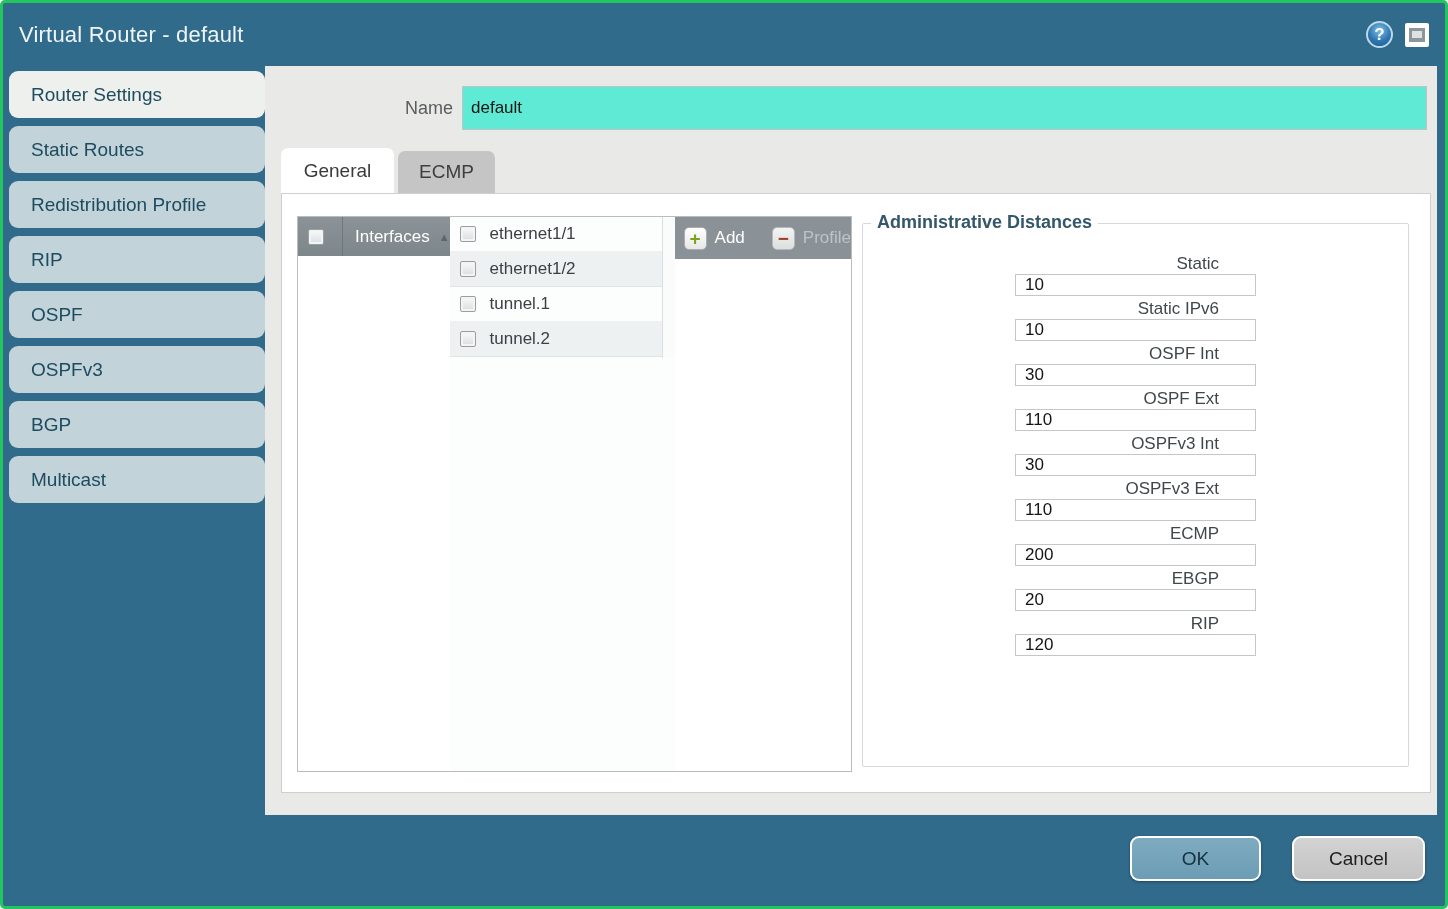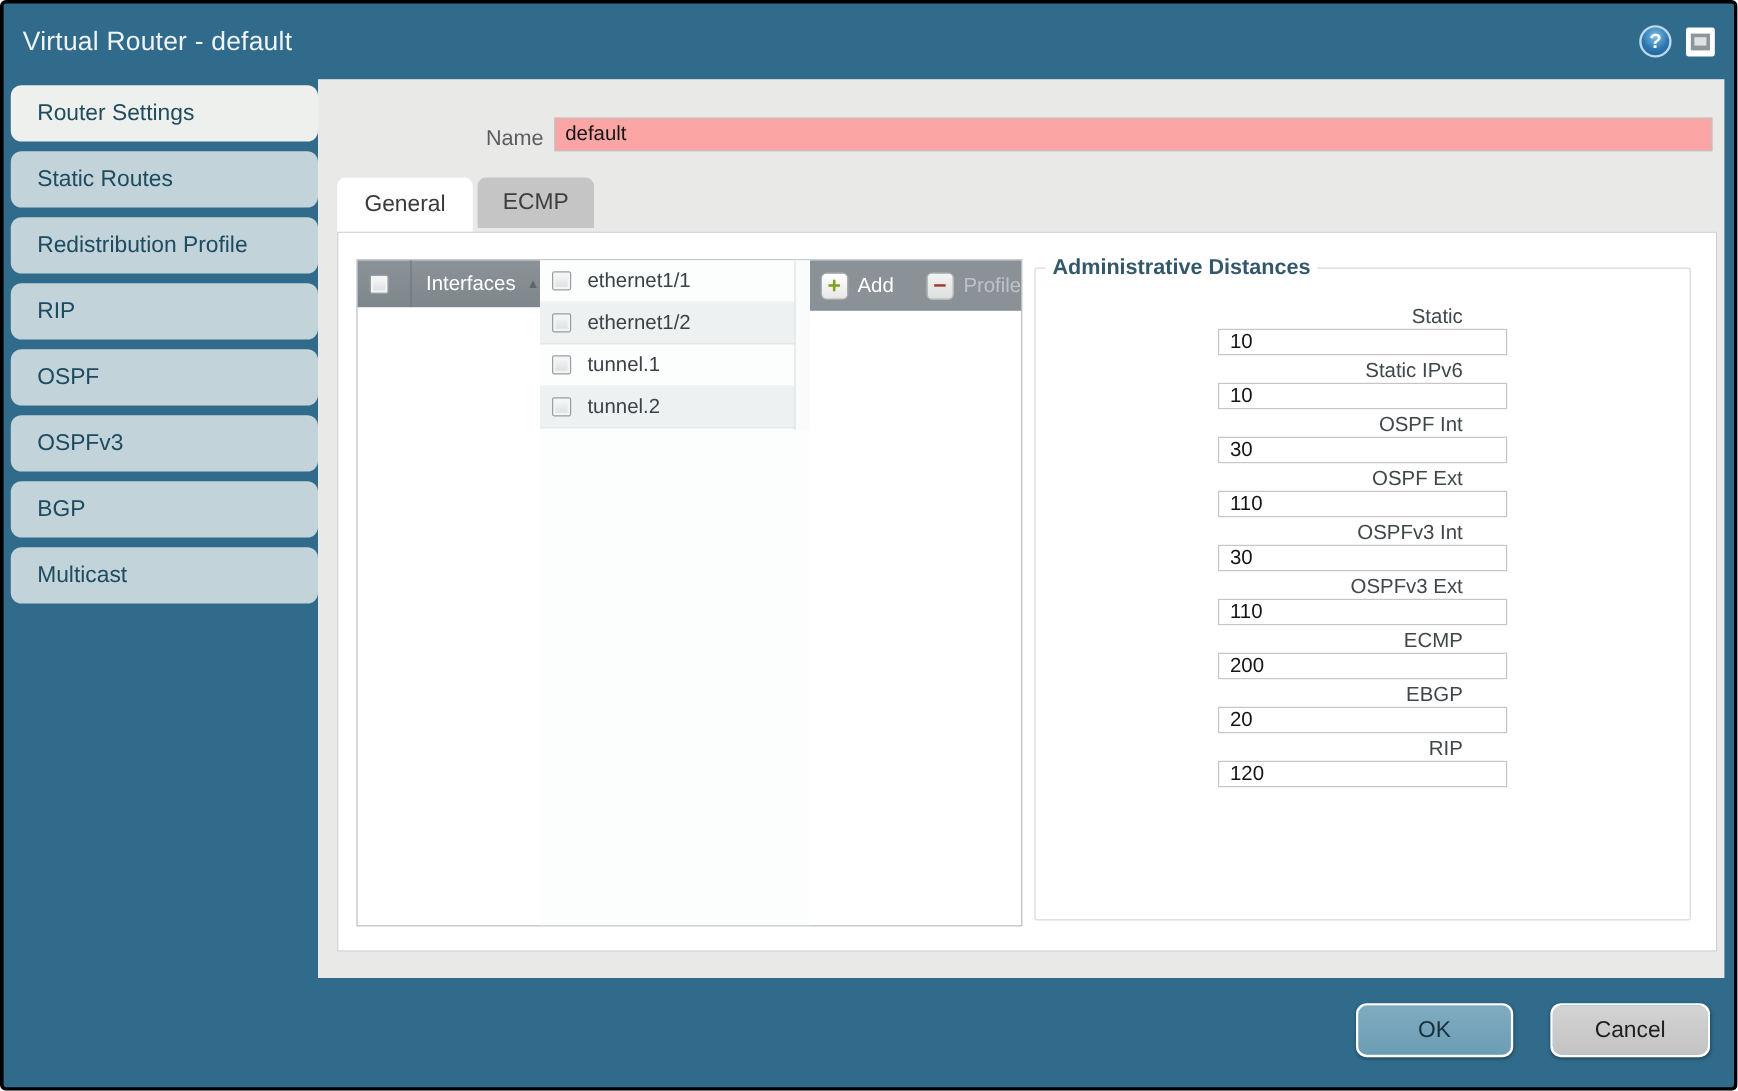--- a/index.html
+++ b/index.html
@@ -1,19 +1,19 @@
 <!DOCTYPE html>
 <html><head>
 <meta charset="utf-8">
 <style>
   * { box-sizing: border-box; margin: 0; padding: 0; }
   html,body { width:1448px; height:909px; background:#ffffff;
     font-family:"Liberation Sans", sans-serif; }
   .window { position:relative; width:1448px; height:909px;
-    background:#316b8c; border:3px solid #000000; border-radius:5px; overflow:hidden;text-decoration:underline; }
+    background:#316b8c; border:3px solid #22c55e; border-radius:5px; overflow:hidden;text-decoration:underline; }
 
   
   .titlebar { position:absolute; top:0; left:0; right:0; height:63px;
     display:flex; align-items:center; padding:0 16px; }
   .title { color:#eff4f6; font-size:22px; letter-spacing:.2px; }
   .tb-icons { margin-left:auto; display:flex; align-items:center; gap:12px; }
   .help-ic { width:27px; height:27px; border-radius:50%;
     background:radial-gradient(circle at 50% 32%, #7fc0e8 0%, #2e77b0 55%, #1d5a94 100%);
     border:2px solid #bcd9ec; color:#ffffff; font-size:17px; font-weight:bold;
     display:flex; align-items:center; justify-content:center; cursor:pointer; }
@@ -27,30 +27,30 @@
   .sidebar { position:absolute; left:6px; top:68px; width:256px; }
   .side-tab { height:47px; margin-bottom:8px; border-radius:9px;
     background:#c3d3da; color:#1d4b5f; font-size:19px;
     display:flex; align-items:center; padding-left:22px; cursor:pointer; }
   .side-tab.active { background:#eef0ee; color:#1f4c5e; }
 
   
   .content { position:absolute; left:262px; top:63px; width:1172px; height:749px;
     background:#e9e9e7; }
 
-  .name-row { position:absolute; top:32px; left:0; right:10px;
-    display:flex; align-items:flex-end; }
+  .name-row { position:absolute; top:20px; left:0; right:10px;
+    display:flex; align-items:center; }
   .name-row label { width:197px; text-align:right; padding-right:9px;
     color:#5a5d5f; font-size:18px; }
-  .name-row input { flex:1; height:28px; border:1px solid #c2c2c2; background:#fca5a5;
+  .name-row input { flex:1; height:44px; border:1px solid #c2c2c2; background:#5eead4;
     font-size:17px; color:#141414; padding:0 8px; outline:none;
     font-family:"Liberation Sans", sans-serif; }
 
   
-  .tabstrip { position:absolute; top:82px; left:16px; display:flex; }
+  .tabstrip { position:absolute; top:82px; left:16px; display:flex; align-items:flex-end; }
   .tab { border-radius:7px 7px 0 0; display:flex; align-items:center; justify-content:center;
     font-size:19px; cursor:pointer; }
   .tab.active { width:113px; height:45px; background:#ffffff; color:#3a3a3a;
     position:relative; z-index:2; }
   .tab.inactive { width:97px; height:42px; background:#c5c5c5; color:#3e3e3e; margin-left:4px; }
 
   
   .panel { position:absolute; top:127px; left:16px; width:1150px; height:600px;
     background:#ffffff; border:1px solid #cfcfcf; z-index:1; }
 

